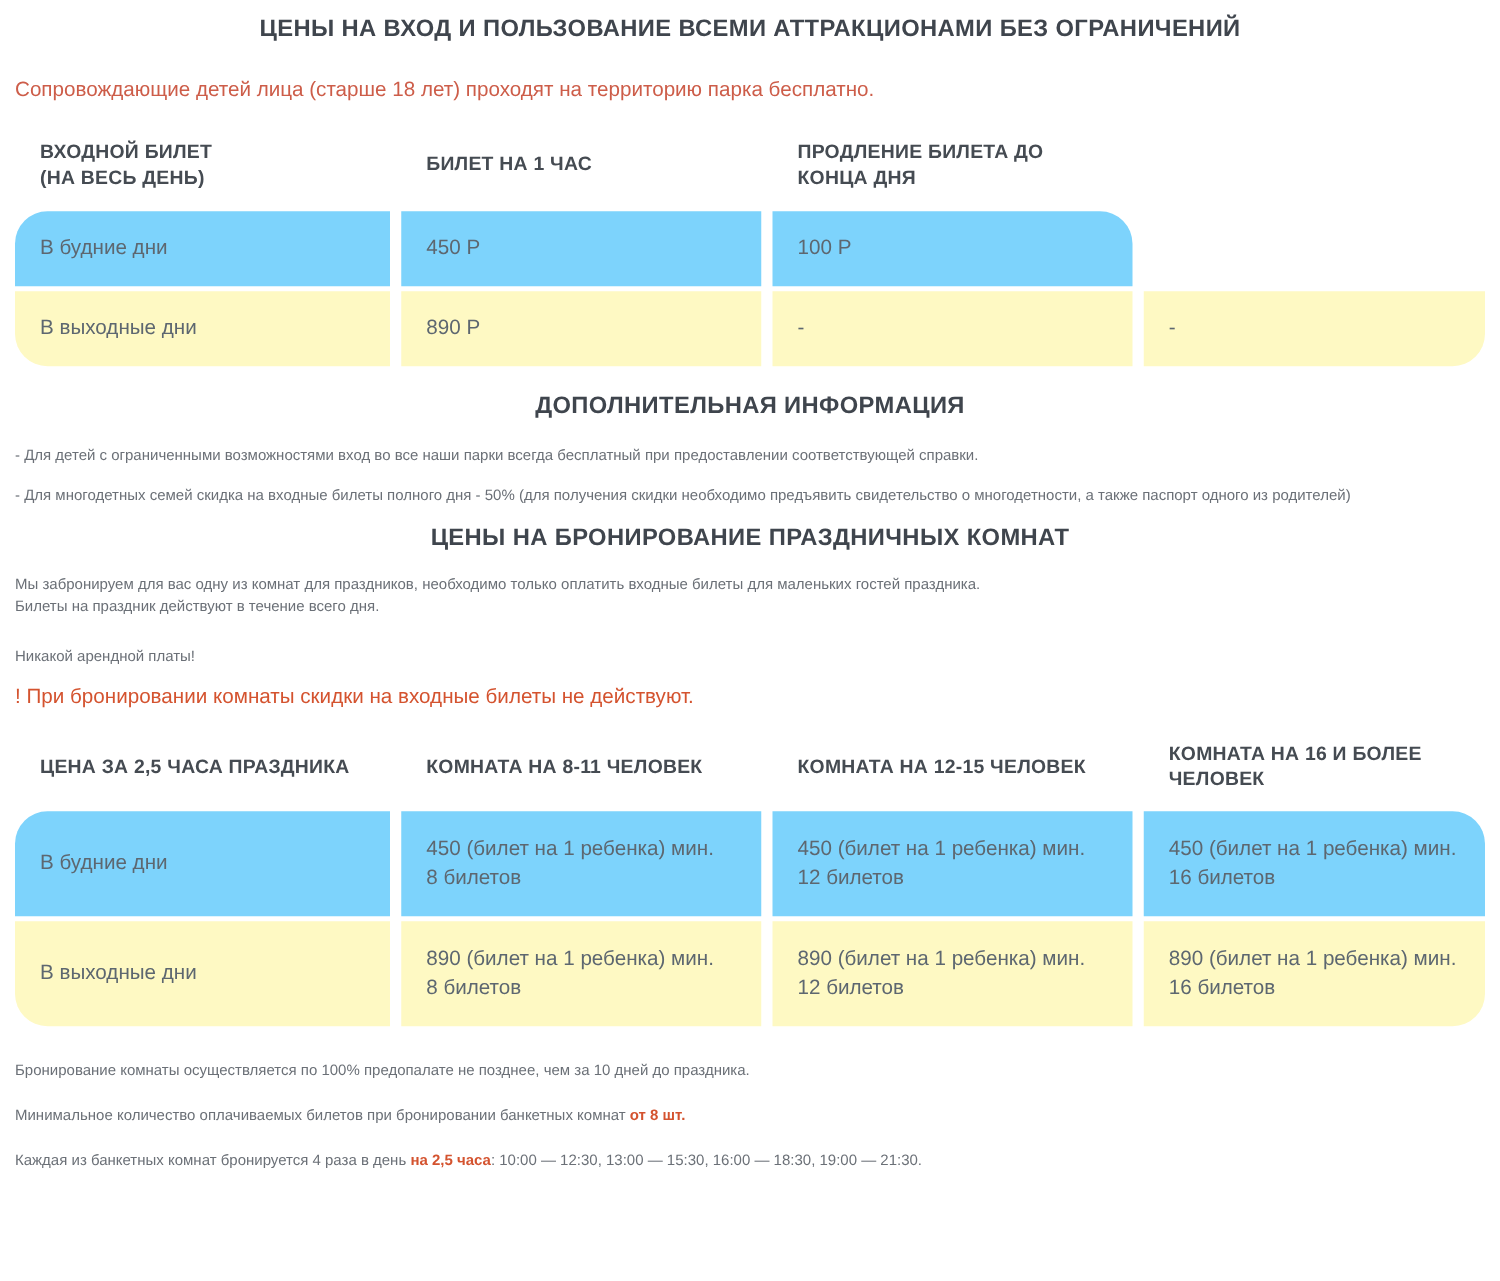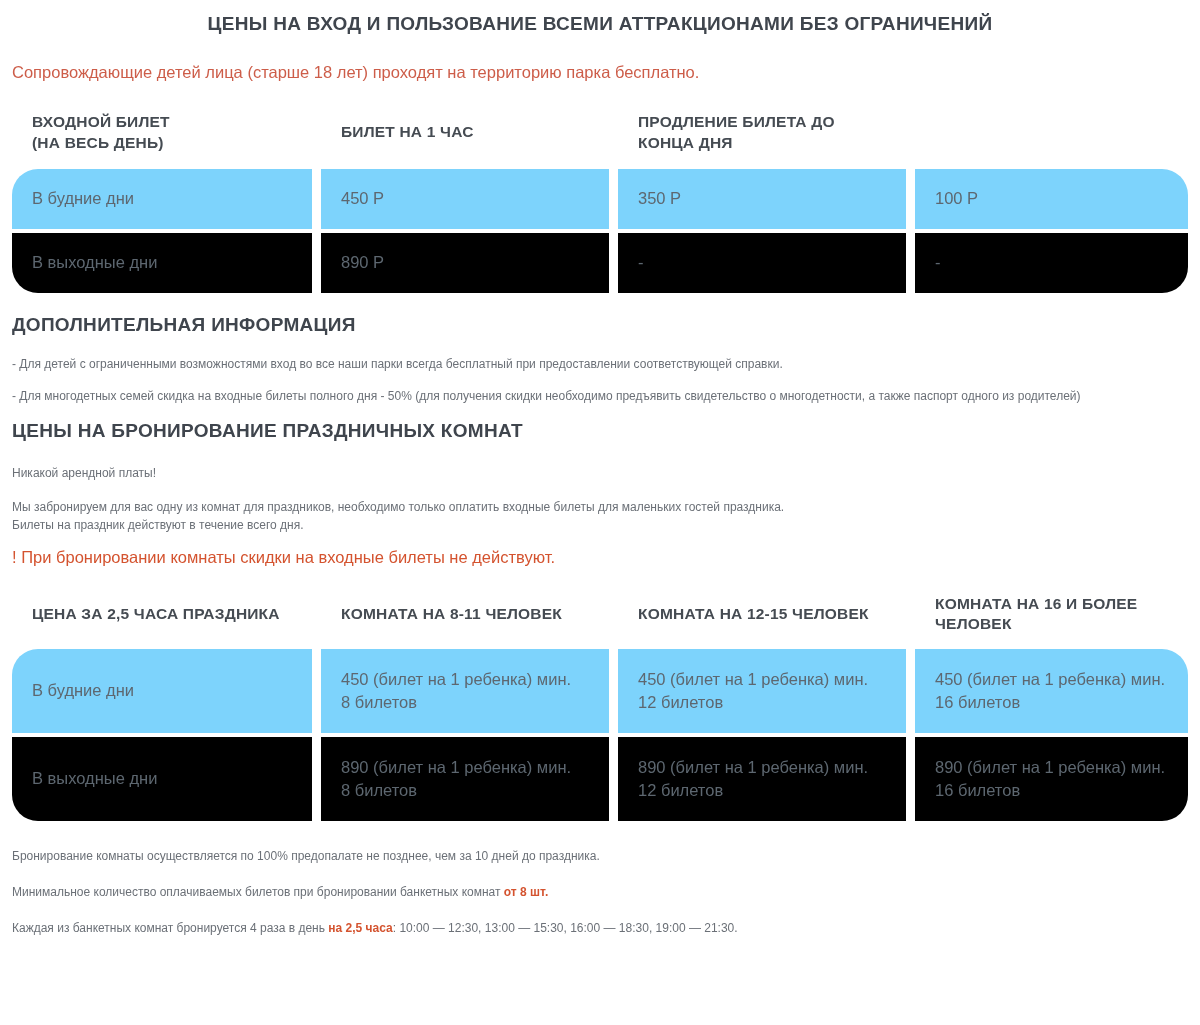--- a/index.html
+++ b/index.html
@@ -19,21 +19,21 @@
     margin: 12px 0 0;
     text-align: center;
     font-size: 19px;
     font-weight: bold;
     letter-spacing: 0.3px;
     color: #3f454d;
     line-height: 1.25;
   }
   .section-title {
     margin: 20px 0 0;
-    text-align: left;
+    text-align: center;
     font-size: 19px;
     font-weight: bold;
     letter-spacing: 0.3px;
     color: #3f454d;
     line-height: 1.25;
   }
   .red-note {
     margin: 25px 0 0;
     font-size: 16.5px;
     color: #cd5d49;
@@ -81,21 +81,21 @@
     display: flex;
     align-items: center;
     padding: 6px 16px 6px 20px;
     font-size: 16.5px;
     color: #5d6770;
     line-height: 1.45;
     min-height: 60px;
   }
   .rows-tall .t-cell { min-height: 84px; }
   .row-pink .t-cell { background: #7dd3fc; }
-  .row-blue .t-cell { background: #000000; }
+  .row-blue .t-cell { background: #fef9c3; }
   .row-pink .t-cell:first-child { border-top-left-radius: 26px; }
   .row-pink .t-cell:last-child  { border-top-right-radius: 26px; }
   .row-blue .t-cell:first-child { border-bottom-left-radius: 26px; }
   .row-blue .t-cell:last-child  { border-bottom-right-radius: 26px; }
 
   .bottom-note { margin-top: 26px; }
   .bottom-note + .bottom-note { margin-top: 18px; }
 </style>
 </head>
 <body>
@@ -110,42 +110,41 @@
     <div class="t-row t-head">
       <div class="t-h pre">ВХОДНОЙ БИЛЕТ
 (НА ВЕСЬ ДЕНЬ)</div>
       <div class="t-h pre">БИЛЕТ НА 1 ЧАС</div>
       <div class="t-h pre">ПРОДЛЕНИЕ БИЛЕТА ДО
 КОНЦА ДНЯ</div>
     </div>
     <div class="t-row row-pink">
       <div class="t-cell">В будние дни</div>
       <div class="t-cell">450 Р</div>
-      <div class="t-cell">350 Р</div>
       <div class="t-cell">100 Р</div>
     </div>
     <div class="t-row row-blue">
       <div class="t-cell">В выходные дни</div>
       <div class="t-cell">890 Р</div>
       <div class="t-cell">-</div>
       <div class="t-cell">-</div>
     </div>
   </div>
 
   <h2 class="section-title">ДОПОЛНИТЕЛЬНАЯ ИНФОРМАЦИЯ</h2>
 
   <p class="body-text" style="margin-top:18px;">- Для детей с ограниченными возможностями вход во все наши парки всегда бесплатный при предоставлении соответствующей справки.</p>
   <p class="body-text" style="margin-top:14px;">- Для многодетных семей скидка на входные билеты полного дня - 50% (для получения скидки необходимо предъявить свидетельство о многодетности, а также паспорт одного из родителей)</p>
 
   <h2 class="section-title" style="margin-top:14px;">ЦЕНЫ НА БРОНИРОВАНИЕ ПРАЗДНИЧНЫХ КОМНАТ</h2>
 
-  <p class="body-text" style="margin-top:22px;">Никакой арендной платы!</p>
-
   <p class="body-text pre" style="margin-top:16px;">Мы забронируем для вас одну из комнат для праздников, необходимо только оплатить входные билеты для маленьких гостей праздника.
 Билеты на праздник действуют в течение всего дня.</p>
+
+  <p class="body-text" style="margin-top:22px;">Никакой арендной платы!</p>
 
   <p class="warning-text">! При бронировании комнаты скидки на входные билеты не действуют.</p>
 
   <div class="price-table" style="margin-top:14px;">
     <div class="t-row t-head t-head-2">
       <div class="t-h pre">ЦЕНА ЗА 2,5 ЧАСА ПРАЗДНИКА</div>
       <div class="t-h pre">КОМНАТА НА 8-11 ЧЕЛОВЕК</div>
       <div class="t-h pre">КОМНАТА НА 12-15 ЧЕЛОВЕК</div>
       <div class="t-h pre">КОМНАТА НА 16 И БОЛЕЕ
 ЧЕЛОВЕК</div>

